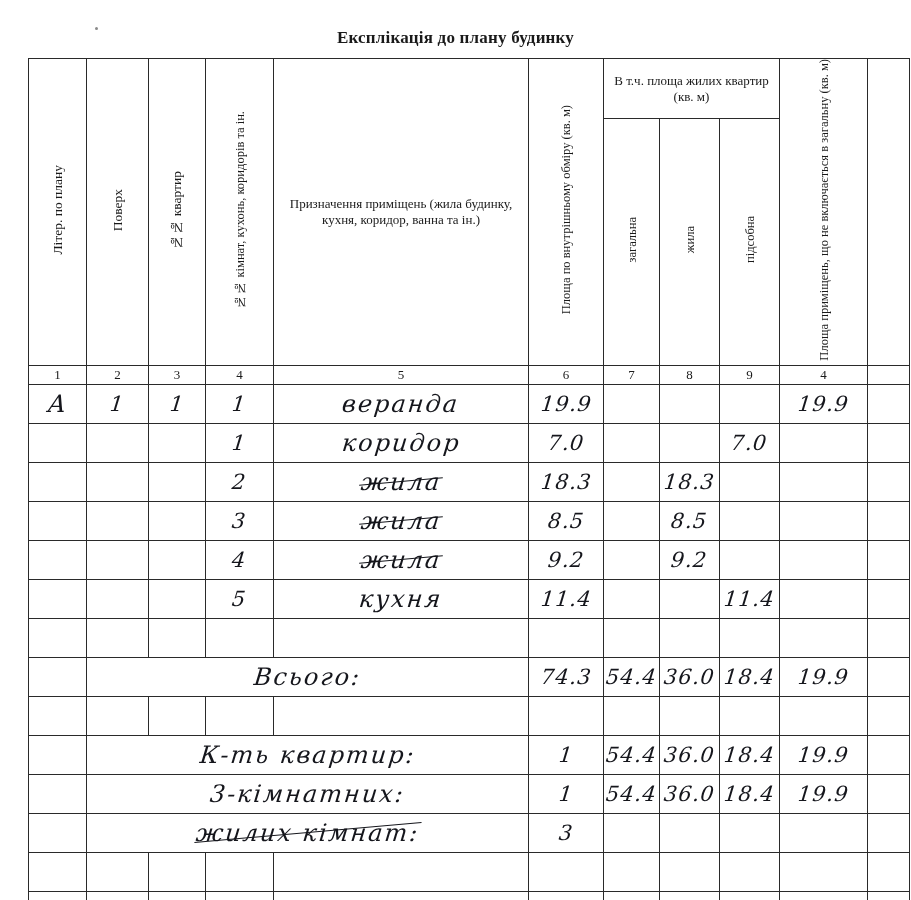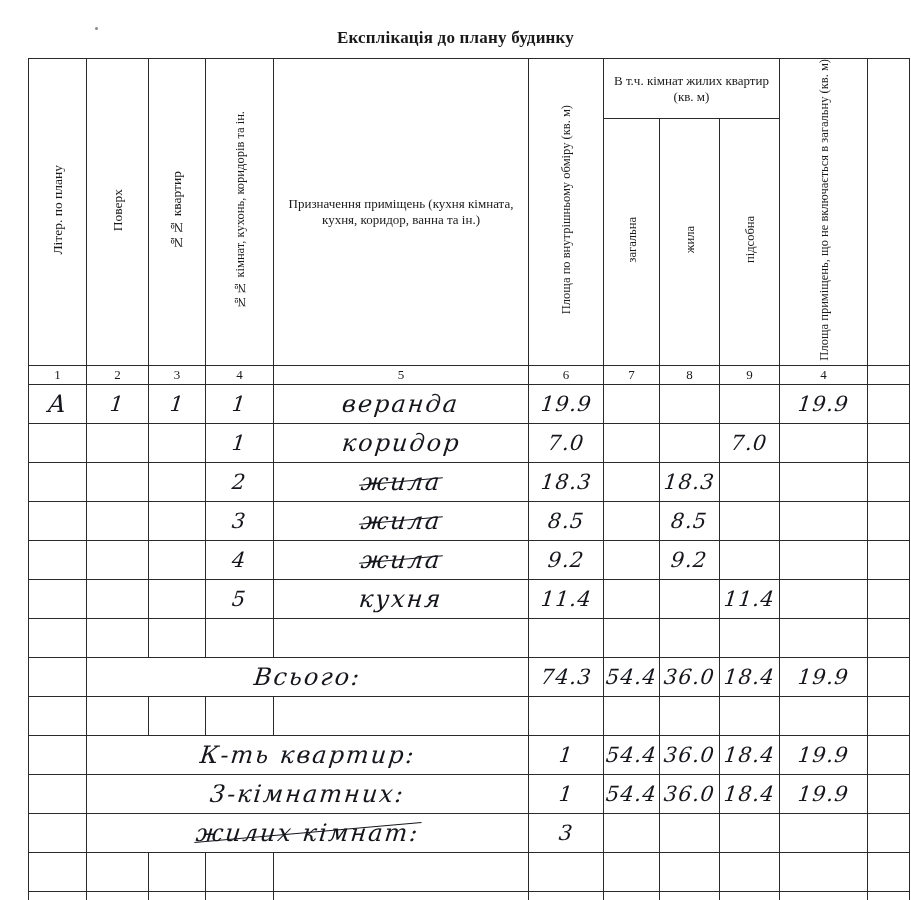--- a/index.html
+++ b/index.html
@@ -163,27 +163,27 @@
       <td rowspan="2" class="hcell-head">
         <span class="vtext">Поверх</span>
       </td>
       <td rowspan="2" class="hcell-head">
         <span class="vtext">№№ квартир</span>
       </td>
       <td rowspan="2" class="hcell-head">
         <span class="vtext small">№№ кімнат, кухонь, коридорів та ін.</span>
       </td>
       <td rowspan="2" class="center-head">
-        <span>Призначення приміщень (кухня кімната, кухня, коридор, ванна та ін.)</span>
+        <span>Призначення приміщень (жила будинку, кухня, коридор, ванна та ін.)</span>
       </td>
       <td rowspan="2" class="hcell-head">
         <span class="vtext small">Площа по внутрішньому обміру (кв. м)</span>
       </td>
       <td colspan="3" class="grp-top">
-        <span>В т.ч. кімнат жилих квартир (кв. м)</span>
+        <span>В т.ч. площа жилих квартир (кв. м)</span>
       </td>
       <td rowspan="2" class="hcell-head">
         <span class="vtext small">Площа приміщень, що не включається в загальну (кв. м)</span>
       </td>
       <td rowspan="2"></td>
     </tr>
 
     <tr>
       <td style="height:192px">
         <span class="vtext small">загальна</span>

